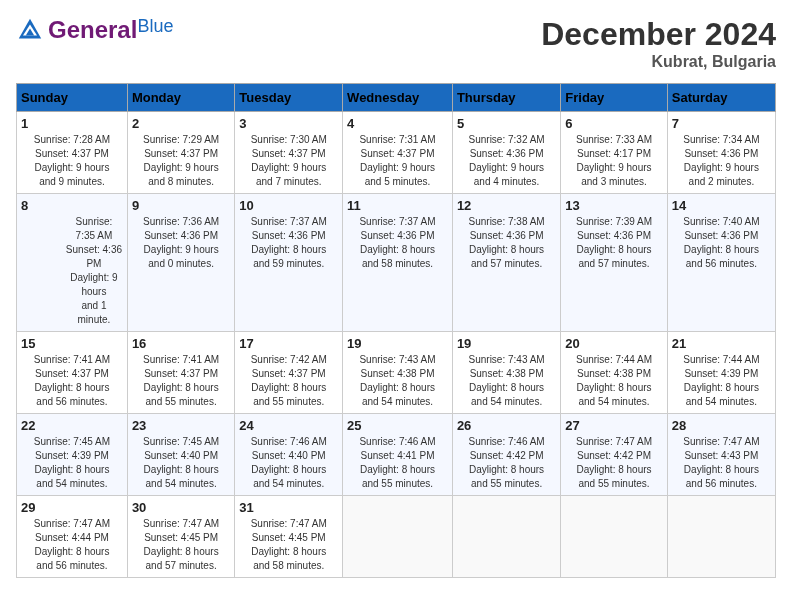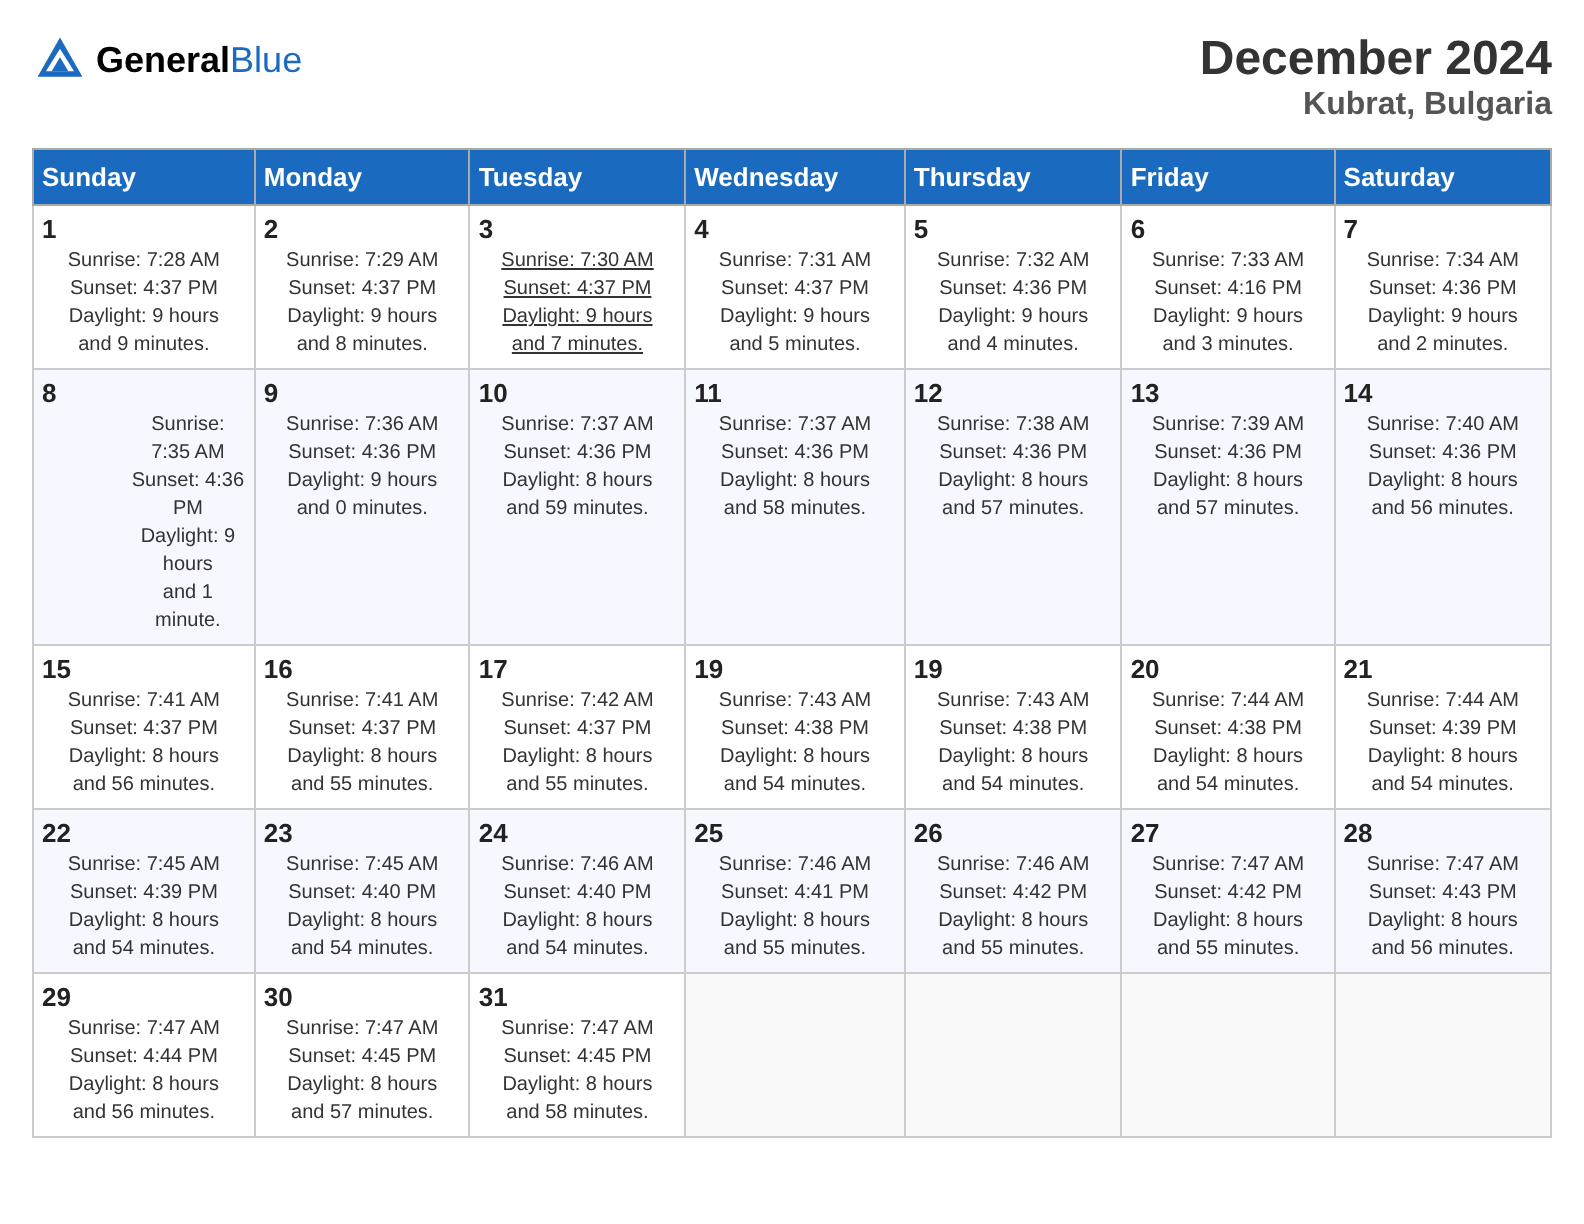--- a/index.html
+++ b/index.html
@@ -19,29 +19,29 @@
     .logo {
       display: flex;
       align-items: center;
       gap: 4px;
     }
     .logo-icon {
       width: 28px;
       height: 28px;
     }
     .title-block { text-align: right; }
-    .title-block h1 { font-size: 24px; font-weight: bold; color: #333; }
+    .title-block h1 { font-size: 32px; font-weight: bold; color: #333; }
     .title-block h2 { font-size: 16px; font-weight: bold; color: #555; }
     .calendar {
       width: 100%;
       border-collapse: collapse;
     }
     .calendar th {
       background-color: #1a6abf;
-      color: #ffffff;
+      color: #000000;
       font-size: 13px;
       font-weight: bold;
       padding: 6px 4px;
       text-align: left;
       border: 1px solid #aaa;
     }
     .calendar td {
       vertical-align: top;
       border: 1px solid #ccc;
       padding: 4px;
@@ -76,21 +76,21 @@
 
 <div class="header">
   <div class="logo">
     <svg class="logo-icon" viewBox="0 0 40 40" xmlns="http://www.w3.org/2000/svg">
       <polygon points="20,4 36,32 4,32" fill="#1a6abf"></polygon>
       <polygon points="20,12 30,28 10,28" fill="#fff"></polygon>
       <polygon points="20,18 26,28 14,28" fill="#1a6abf"></polygon>
     </svg>
     <div>
       <div style="display:flex;gap:0;">
-        <span style="font-size:18px;font-weight:bold;color:#000000;">General</span>
+        <span style="font-size:24px;font-weight:bold;color:#701a75;">General</span>
         <span style="font-size:18px;font-weight:normal;color:#1a6abf;">Blue</span>
       </div>
     </div>
   </div>
   <div class="title-block">
     <h1>December 2024</h1>
     <h2>Kubrat, Bulgaria</h2>
   </div>
 </div>
 
@@ -117,21 +117,21 @@
         </td>
         <td>
           <span class="day-number">2</span>
           <div class="cell-content" style="white-space: pre-line;">Sunrise: 7:29 AM
 Sunset: 4:37 PM
 Daylight: 9 hours
 and 8 minutes.</div>
         </td>
         <td>
           <span class="day-number">3</span>
-          <div class="cell-content" style="white-space: pre-line; text-decoration: underline;">Sunrise: 7:30 AM
+          <div class="cell-content" style="white-space: pre-line;">Sunrise: 7:30 AM
 Sunset: 4:37 PM
 Daylight: 9 hours
 and 7 minutes.</div>
         </td>
         <td>
           <span class="day-number">4</span>
           <div class="cell-content" style="white-space: pre-line;">Sunrise: 7:31 AM
 Sunset: 4:37 PM
 Daylight: 9 hours
 and 5 minutes.</div>
@@ -139,21 +139,21 @@
         <td>
           <span class="day-number">5</span>
           <div class="cell-content" style="white-space: pre-line;">Sunrise: 7:32 AM
 Sunset: 4:36 PM
 Daylight: 9 hours
 and 4 minutes.</div>
         </td>
         <td>
           <span class="day-number">6</span>
           <div class="cell-content" style="white-space: pre-line;">Sunrise: 7:33 AM
-Sunset: 4:16 PM
+Sunset: 4:17 PM
 Daylight: 9 hours
 and 3 minutes.</div>
         </td>
         <td>
           <span class="day-number">7</span>
           <div class="cell-content" style="white-space: pre-line;">Sunrise: 7:34 AM
 Sunset: 4:36 PM
 Daylight: 9 hours
 and 2 minutes.</div>
         </td>

